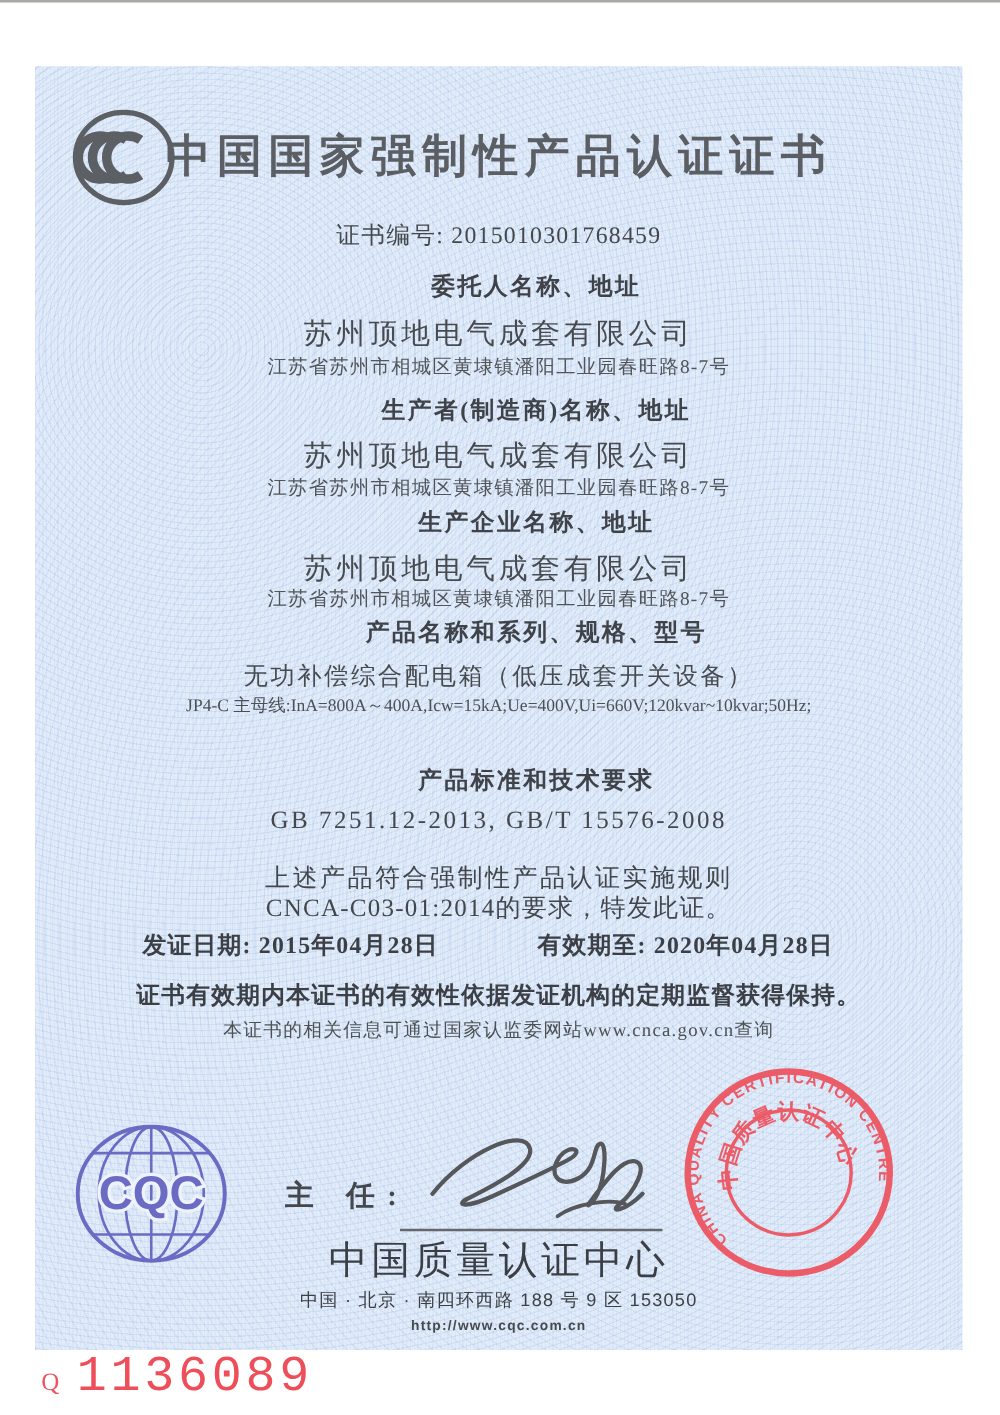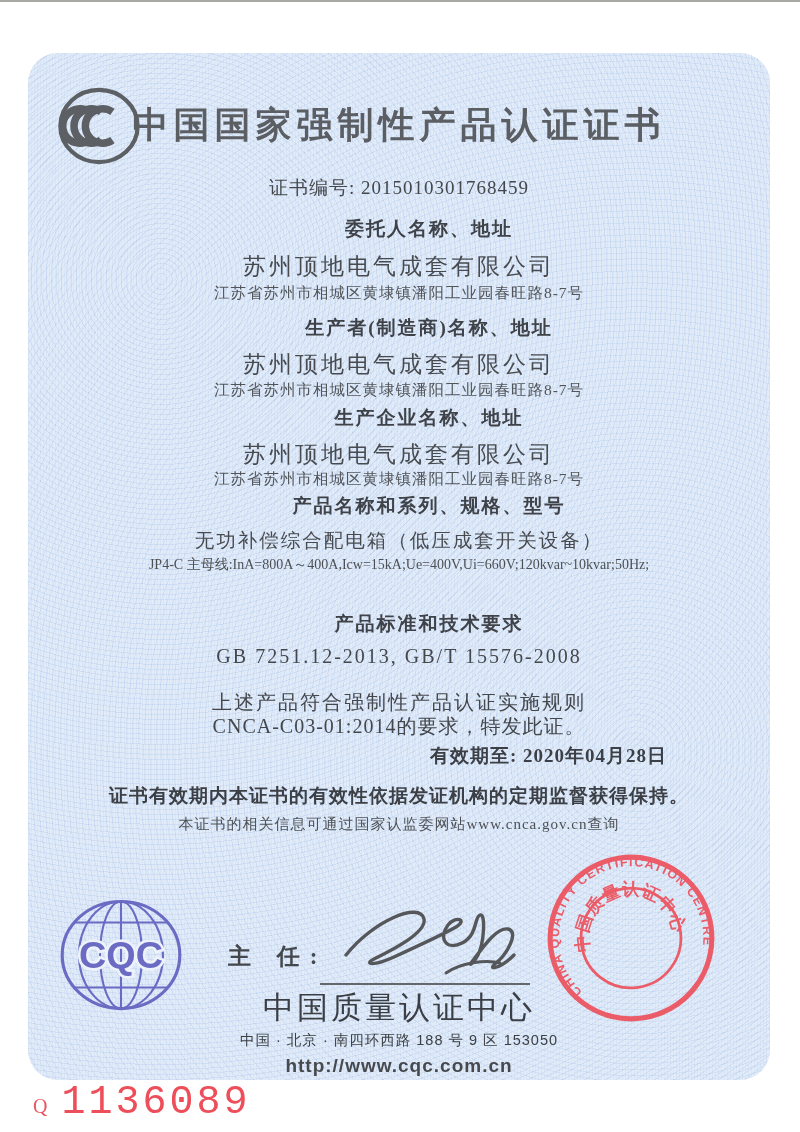--- a/index.html
+++ b/index.html
@@ -15,21 +15,20 @@
     background:#a8a8a4;
   }
   
   .cert {
     position:absolute; left:28px; top:53px; width:742px; height:1027px;
     background-color:#e2ecf9;
     background-image:
       repeating-radial-gradient(circle at 18% 22%, rgba(120,160,220,.16) 0 1px, transparent 1px 5px),
       repeating-radial-gradient(circle at 82% 68%, rgba(120,160,220,.14) 0 1px, transparent 1px 6px),
       repeating-linear-gradient(90deg, rgba(140,175,230,.10) 0 1px, transparent 1px 3px);
-    border-radius: 30px;
   }
   .line { position:absolute; left:0; width:742px; text-align:center; color:#4e5257; white-space:nowrap; }
 
   .title { top:48px; font-size:36px; font-weight:bold; letter-spacing:5px; color:#5b5e63; }
   .certno { top:122px; font-size:19px; color:#44484d; letter-spacing:1px; }
   .heading { font-size:19px; font-weight:bold; letter-spacing:2px; color:#3f4349;margin-left:30px; }
   .company { font-size:23px; letter-spacing:3px; color:#474b50; }
   .addr { font-size:15.5px; color:#51555a; letter-spacing:1px; }
   .h-applicant { top:163px; } .applicant-name { top:198px; } .applicant-addr { top:230px; }
   .h-mfr { top:262px; } .mfr-name { top:296px; } .mfr-addr { top:327px; }
@@ -47,21 +46,21 @@
   .date-issue { left:86px; } .date-expiry { left:402px; }
   .validity { top:730px; font-size:19px; font-weight:bold; letter-spacing:1px; color:#3c4046; }
   .query { top:762px; font-size:15px; color:#4d5156; letter-spacing:1px; }
 
   .director { position:absolute; left:200px; top:888px; font-size:23px; font-weight:bold; color:#44484d; letter-spacing:10px; }
   .sig-line { position:absolute; left:292px; top:930px; width:210px; height:2px; background:#64676b; }
   .signature-svg { position:absolute; left:300px; top:840px; width:220px; height:95px; }
 
   .issuer { top:934px; font-size:31px; letter-spacing:3px; color:#3b3f45; font-weight:500; font-family:"Liberation Sans", sans-serif; }
   .issuer-addr { top:978px; font-size:14.5px; color:#3c4045; letter-spacing:1px; font-family:"Liberation Sans", sans-serif; }
-  .website { top:1002px; font-size:19px; font-weight:bold; color:#46494e; letter-spacing:1px; font-family:"Liberation Sans", sans-serif;text-align:center; }
+  .website { top:1002px; font-size:11px; font-weight:bold; color:#46494e; letter-spacing:1px; font-family:"Liberation Sans", sans-serif;text-align:center; }
 
   .ccc-logo { position:absolute; left:29px; top:30px; width:84px; height:86px; }
   .cqc-logo { position:absolute; left:30px; top:842px; width:126px; height:120px; }
 
   .stamp { position:absolute; left:545px; top:852px; width:172px; height:172px; opacity:.88; transform:rotate(-8deg); }
 
   .serial { position:absolute; left:33px; top:1080px; display:flex; align-items:baseline; gap:14px; }
   .serial-prefix { font-size:20px; color:#e85763; font-family:"Liberation Serif", serif; }
   .serial-number { font-size:40px; color:#ee4e59; letter-spacing:3px; font-family:Liberation Mono, monospace; }
 </style>
@@ -104,20 +103,24 @@
   <div class="line product-name">无功补偿综合配电箱（低压成套开关设备）</div>
   <div class="line spec1">JP4-C 主母线:InA=800A～400A,Icw=15kA;Ue=400V,Ui=660V;120kvar~10kvar;50Hz;</div>
 
   <div class="line heading h-standard">产品标准和技术要求</div>
   <div class="line standard">GB 7251.12-2013, GB/T 15576-2008</div>
 
   <div class="line stmt1">上述产品符合强制性产品认证实施规则</div>
   <div class="line stmt2">CNCA-C03-01:2014的要求，特发此证。</div>
 
   <div class="line dates">
+    <span class="date-group date-issue">
+      <span>发证日期:</span>
+      <span>2015年04月28日</span>
+    </span>
     <span class="date-group date-expiry">
       <span>有效期至:</span>
       <span>2020年04月28日</span>
     </span>
   </div>
 
   <div class="line validity">证书有效期内本证书的有效性依据发证机构的定期监督获得保持。</div>
   <div class="line query">本证书的相关信息可通过国家认监委网站www.cnca.gov.cn查询</div>
 
   <div class="cqc-logo">

